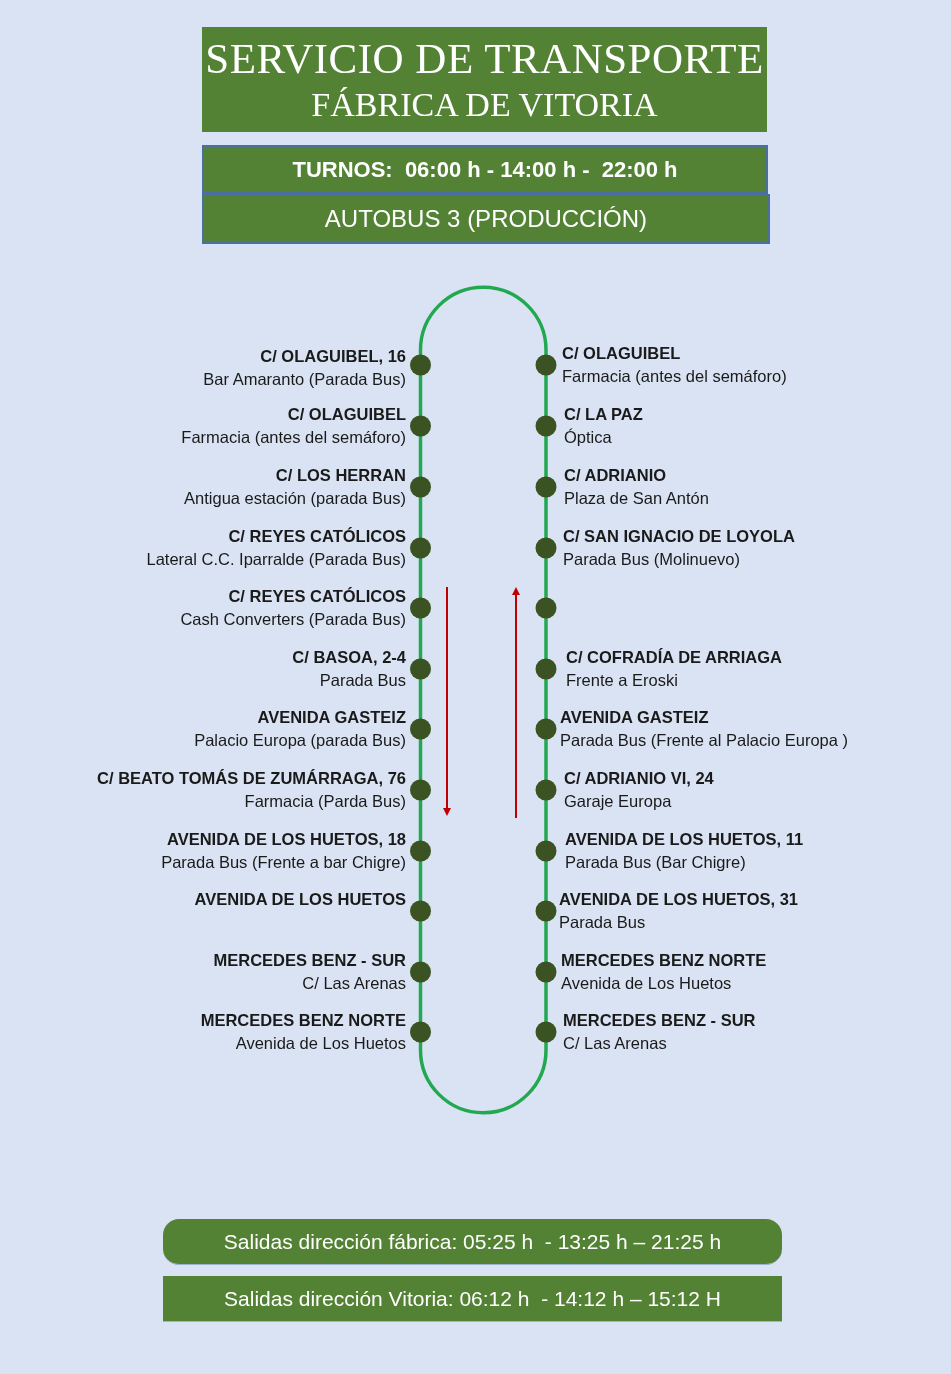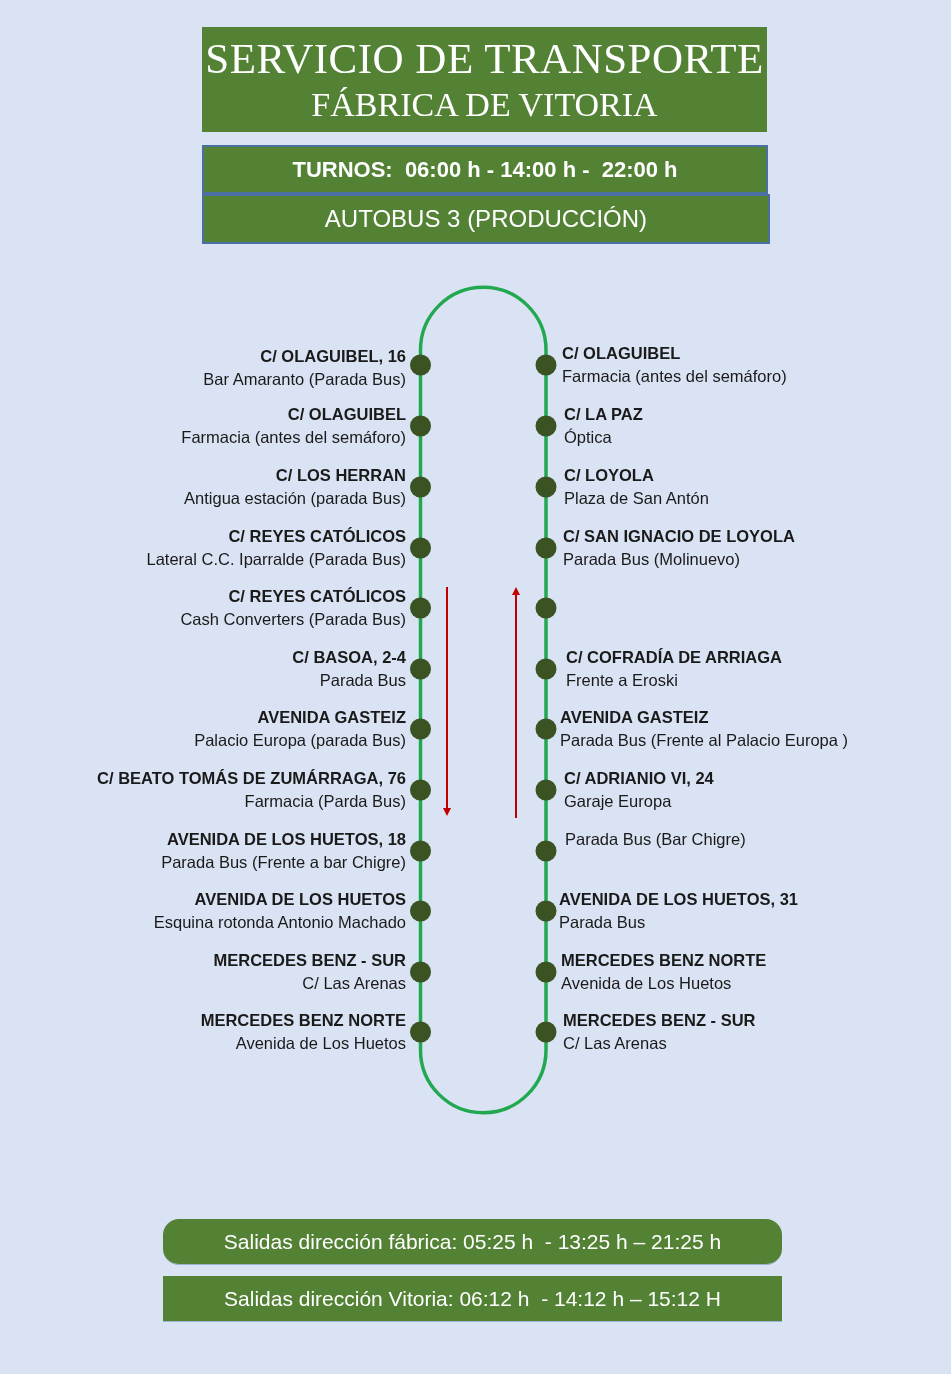--- a/index.html
+++ b/index.html
@@ -144,42 +144,41 @@
     <div class="stop left" style="top: 767px;">
     <span class="name">C/ BEATO TOMÁS DE ZUMÁRRAGA, 76</span>
     <span class="desc">Farmacia (Parda Bus)</span>
   </div>
     <div class="stop left" style="top: 828px;">
     <span class="name">AVENIDA DE LOS HUETOS, 18</span>
     <span class="desc">Parada Bus (Frente a bar Chigre)</span>
   </div>
     <div class="stop left" style="top: 888px;">
     <span class="name">AVENIDA DE LOS HUETOS</span>
-    <span class="desc">Esquina rotonda Antonio Machado</span>
   </div>
     <div class="stop left" style="top: 949px;">
     <span class="name">MERCEDES BENZ - SUR</span>
     <span class="desc">C/ Las Arenas</span>
   </div>
     <div class="stop left" style="top: 1009px;">
     <span class="name">MERCEDES BENZ NORTE</span>
     <span class="desc">Avenida de Los Huetos</span>
   </div>
   </div>
 <div id="right-stops">
     <div class="stop right" style="top: 342px; left: 562px;">
     <span class="name">C/ OLAGUIBEL</span>
     <span class="desc">Farmacia (antes del semáforo)</span>
   </div>
     <div class="stop right" style="top: 403px; left: 564px;">
     <span class="name">C/ LA PAZ</span>
     <span class="desc">Óptica</span>
   </div>
     <div class="stop right" style="top: 464px; left: 564px;">
-    <span class="name">C/ LOYOLA</span>
+    <span class="name">C/ ADRIANIO</span>
     <span class="desc">Plaza de San Antón</span>
   </div>
     <div class="stop right" style="top: 525px; left: 563px;">
     <span class="name">C/ SAN IGNACIO DE LOYOLA</span>
     <span class="desc">Parada Bus (Molinuevo)</span>
   </div>
     <div class="stop right" style="top: 585px; left: 561px;">
   </div>
     <div class="stop right" style="top: 646px; left: 566px;">
     <span class="name">C/ COFRADÍA DE ARRIAGA</span>
@@ -187,20 +186,21 @@
   </div>
     <div class="stop right" style="top: 706px; left: 560px;">
     <span class="name">AVENIDA GASTEIZ</span>
     <span class="desc">Parada Bus (Frente al Palacio Europa )</span>
   </div>
     <div class="stop right" style="top: 767px; left: 564px;">
     <span class="name">C/ ADRIANIO VI, 24</span>
     <span class="desc">Garaje Europa</span>
   </div>
     <div class="stop right" style="top: 828px; left: 565px;">
+    <span class="name">AVENIDA DE LOS HUETOS, 11</span>
     <span class="desc">Parada Bus (Bar Chigre)</span>
   </div>
     <div class="stop right" style="top: 888px; left: 559px;">
     <span class="name">AVENIDA DE LOS HUETOS, 31</span>
     <span class="desc">Parada Bus</span>
   </div>
     <div class="stop right" style="top: 949px; left: 561px;">
     <span class="name">MERCEDES BENZ NORTE</span>
     <span class="desc">Avenida de Los Huetos</span>
   </div>

